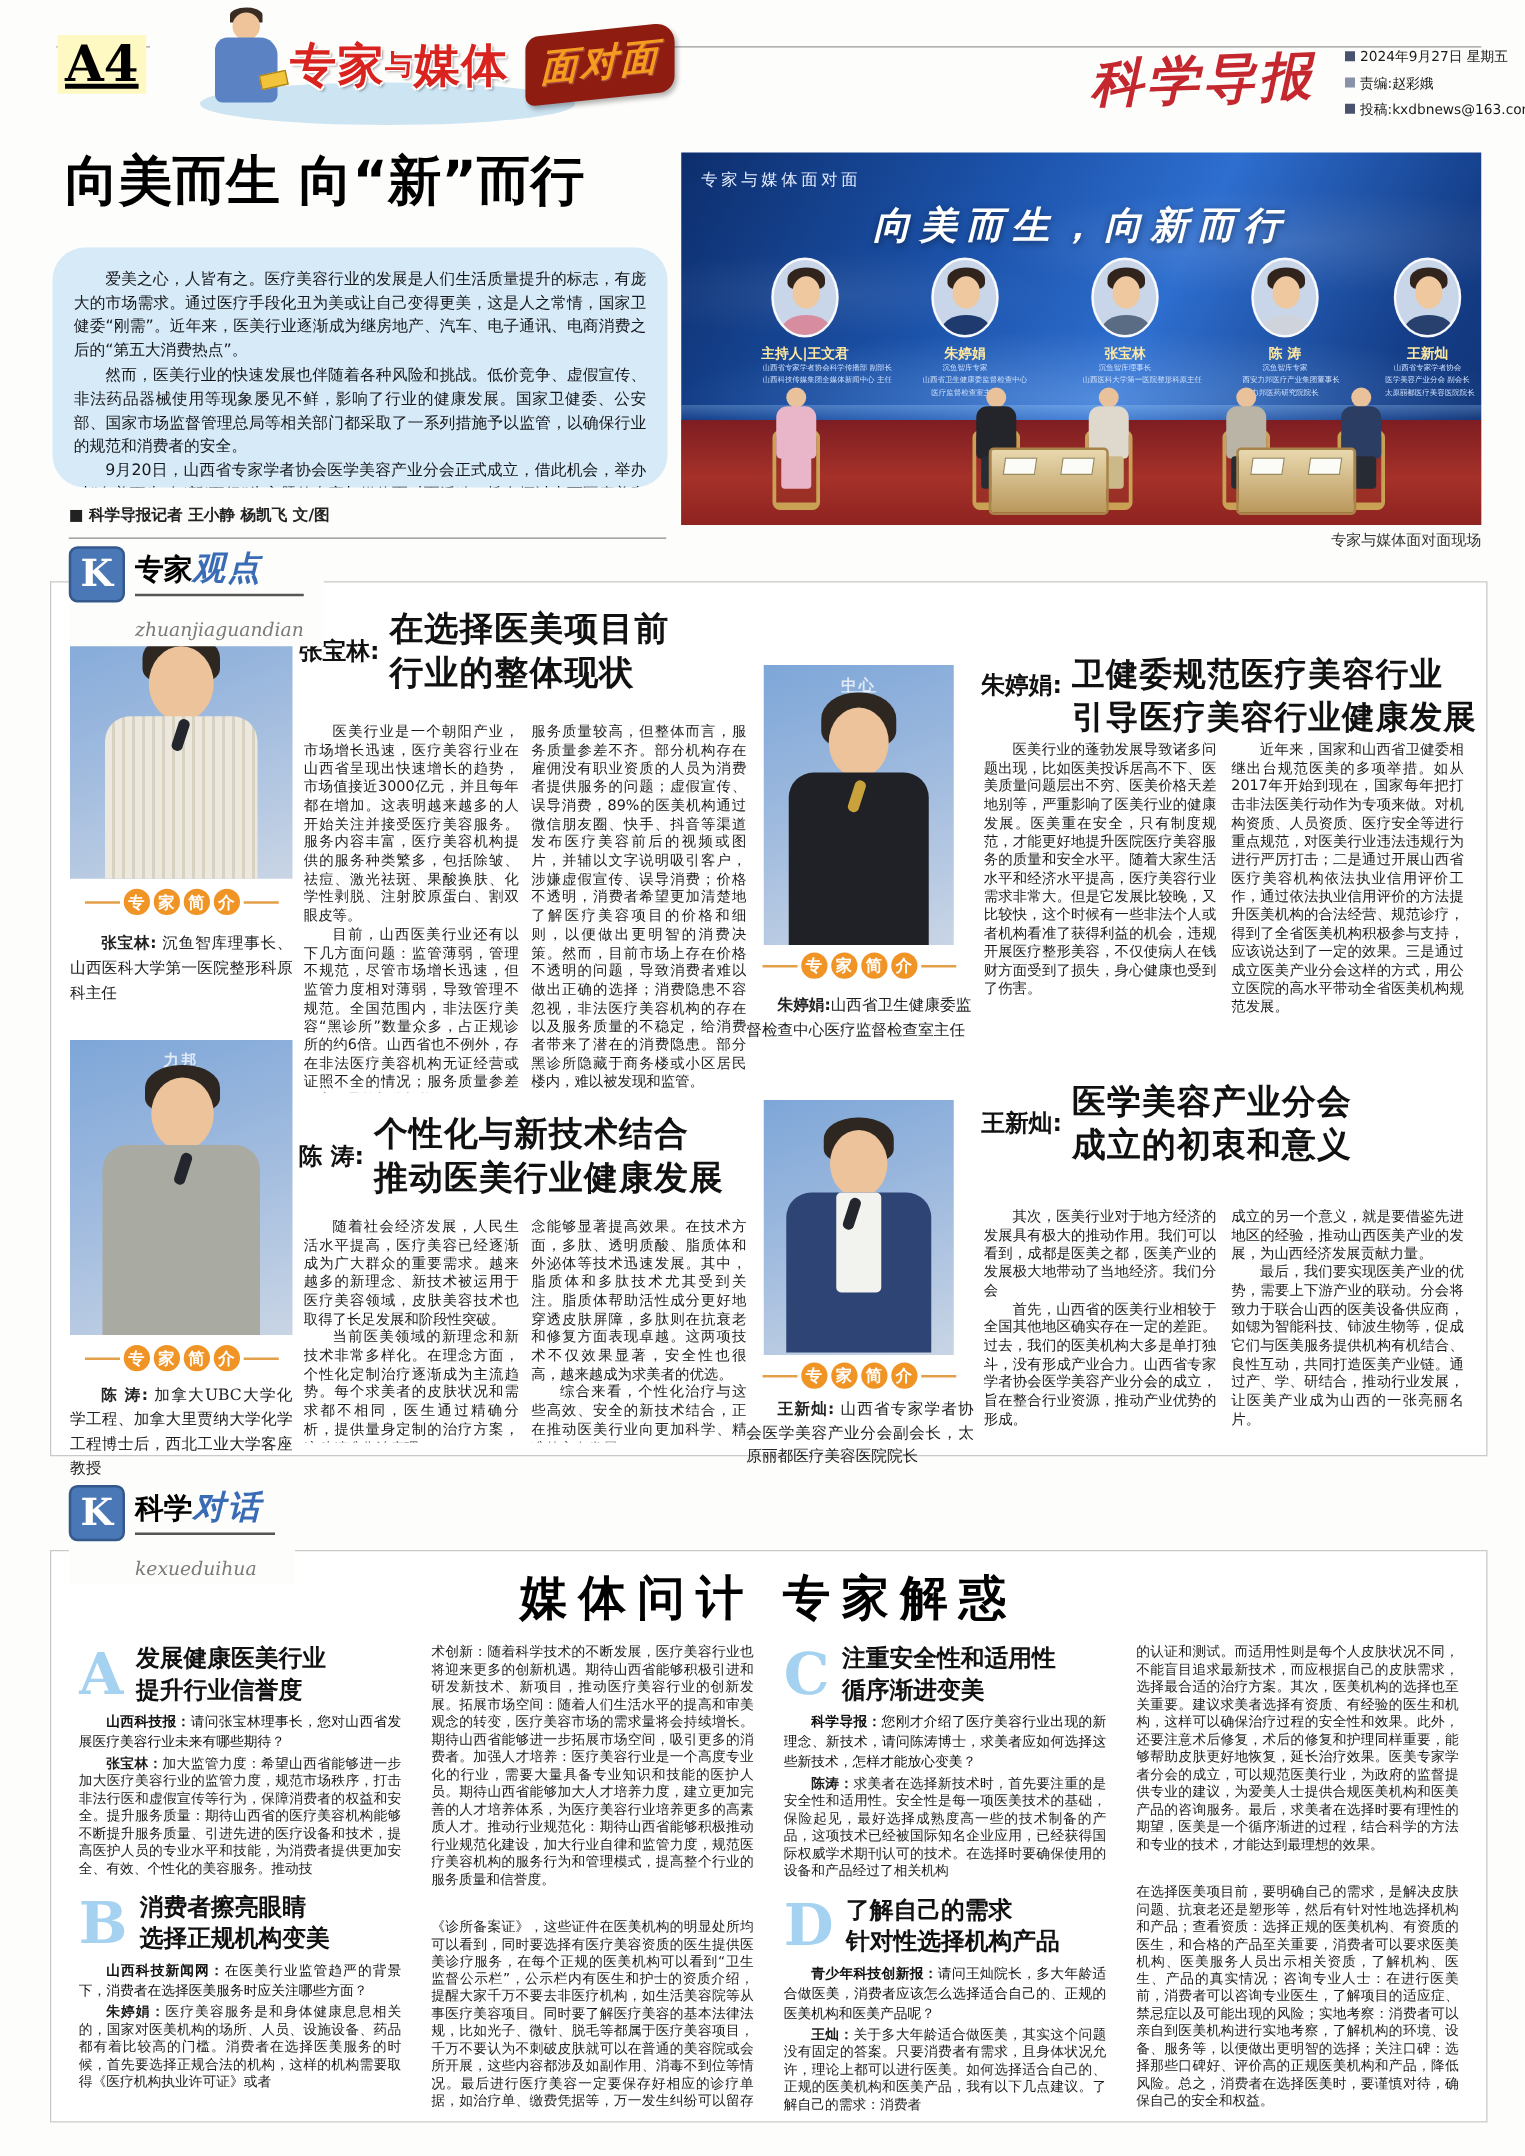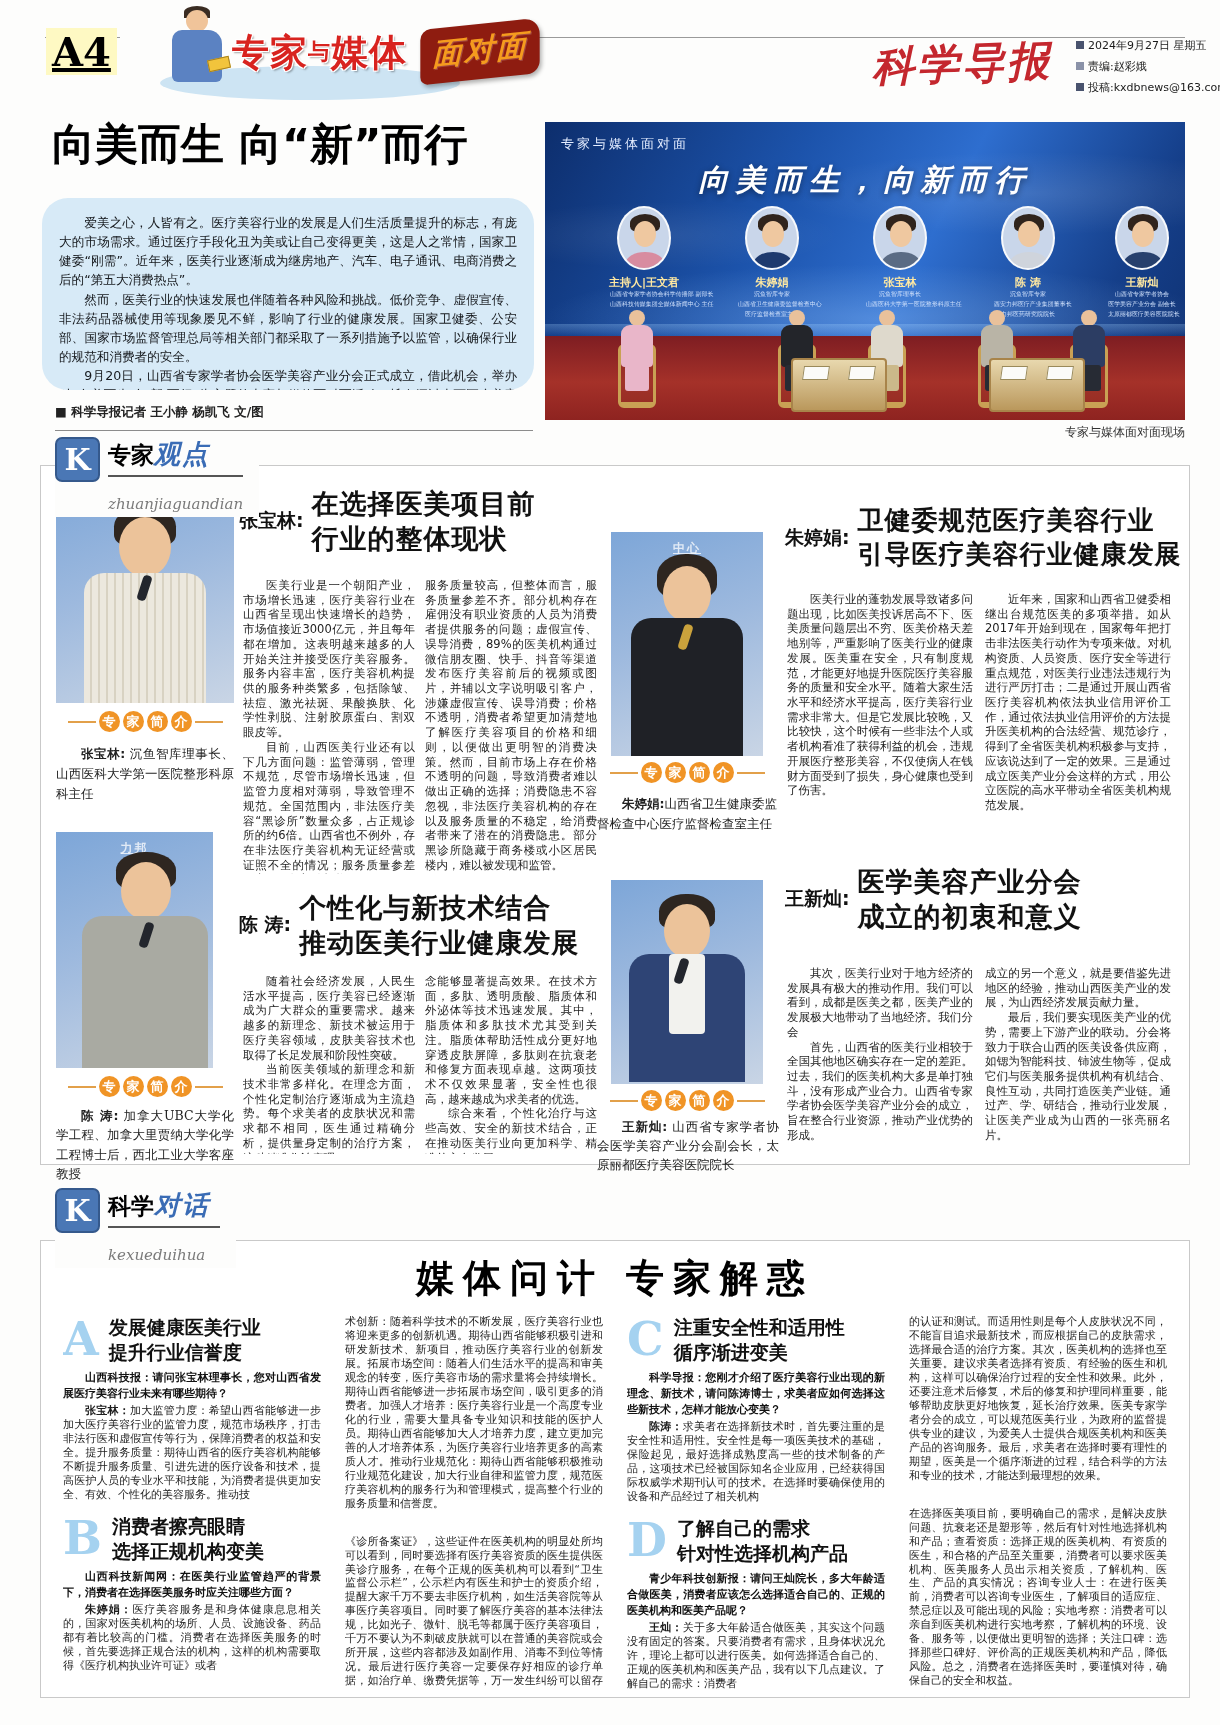--- a/index.html
+++ b/index.html
@@ -77,32 +77,32 @@
   .badge { display:flex; align-items:center; justify-content:center; gap:3px; }
   .badge-line { width:28px; height:2px; background:#e2a04a; }
   .badge-ch { width:21px; height:21px; border-radius:50%; background:#f09426; color:#fff; font-size:13px; font-weight:700; display:flex; align-items:center; justify-content:center; }
   .profile { font-family:"DejaVu Serif","Liberation Serif",serif; font-size:12.5px; line-height:1.6; text-align:justify; text-indent:2em; color:#222; }
   .profile b { font-family:"DejaVu Sans","Liberation Sans",sans-serif; }
 
   
   .art-head { display:flex; align-items:center; }
   .speaker { font-size:19px; font-weight:700; white-space:nowrap; margin-right:8px; }
   .art-title { font-weight:900; line-height:1.3; letter-spacing:1px; font-size:27px; white-space:nowrap; }
-  .art-title.small { font-size:26px; }
+  .art-title.small { font-size:26px;margin-top:20px; }
   .art-col { font-size:11.5px; line-height:1.28; text-align:justify; overflow:hidden; color:#1c1c1c; }
   .art-col p { text-indent:2em; }
 
   
   .s2-headline { left:0; top:12px; width:100%; text-align:center; font-size:38px; font-weight:900; letter-spacing:9px; color:#000; }
   .s2-col { top:74px; width:258px; height:374px; overflow:hidden; }
   .blk-head { display:flex; align-items:center; gap:10px; margin-bottom:6px; }
   .blk-head.later { margin-top:12px; }
   .blk-letter { font:700 46px "DejaVu Serif","Liberation Serif",serif; color:#a5d2f0; line-height:.95; }
   .blk-title { font-size:19px; font-weight:900; line-height:1.3; white-space:nowrap; }
-  .q { font-family:"DejaVu Serif","Liberation Serif",serif; font-size:11px; line-height:1.45; text-align:justify; text-indent:2em; margin:4px 0 2px; color:#111;font-weight:bold; }
+  .q { font-family:"DejaVu Serif","Liberation Serif",serif; font-size:11px; line-height:1.45; text-align:justify; text-indent:2em; margin:4px 0 2px; color:#111; }
   .ans { font-size:11px; line-height:1.27; text-align:justify; text-indent:2em; margin-bottom:6px; color:#1c1c1c; }
   .cont { font-size:11px; line-height:1.27; text-align:justify; color:#1c1c1c; }
   .cont.second { margin-top:24px; }
 </style>
 </head>
 <body>
 
 <div class="abs hdr-rule"></div>
 <div class="abs pageno">A4</div>
 
@@ -301,21 +301,21 @@
       <div>引导医疗美容行业健康发展</div>
     </div>
   </div>
   <div class="abs art-col" style="left:746px;top:126px;width:186px;height:286px">
     <p>医美行业的蓬勃发展导致诸多问题出现，比如医美投诉居高不下、医美质量问题层出不穷、医美价格天差地别等，严重影响了医美行业的健康发展。医美重在安全，只有制度规范，才能更好地提升医院医疗美容服务的质量和安全水平。随着大家生活水平和经济水平提高，医疗美容行业需求非常大。但是它发展比较晚，又比较快，这个时候有一些非法个人或者机构看准了获得利益的机会，违规开展医疗整形美容，不仅使病人在钱财方面受到了损失，身心健康也受到了伤害。</p>
   </div>
   <div class="abs art-col" style="left:944px;top:126px;width:186px;height:286px">
     <p>近年来，国家和山西省卫健委相继出台规范医美的多项举措。如从2017年开始到现在，国家每年把打击非法医美行动作为专项来做。对机构资质、人员资质、医疗安全等进行重点规范，对医美行业违法违规行为进行严厉打击；二是通过开展山西省医疗美容机构依法执业信用评价工作，通过依法执业信用评价的方法提升医美机构的合法经营、规范诊疗，得到了全省医美机构积极参与支持，应该说达到了一定的效果。三是通过成立医美产业分会这样的方式，用公立医院的高水平带动全省医美机构规范发展。</p>
   </div>
 
-  <div class="abs ephoto" style="left:15px;top:366px;width:157px;height:236px">
+  <div class="abs ephoto" style="left:15px;top:366px;width:178px;height:236px">
     <div class="bgtxt">力邦</div>
     <div class="eh-hair" style="left:60px;top:20px;width:60px;height:38px"></div>
     <div class="eh" style="left:65px;top:30px;width:50px;height:58px"></div>
     <div class="eb" style="left:26px;top:84px;width:126px;height:152px;background:#a9aaa2"></div>
     <div class="mic" style="left:86px;top:90px"></div>
   </div>
   <div class="abs badge" style="left:15px;top:610px;width:178px">
     <span class="badge-line"></span>
     <span class="badge-ch">专</span>
     <span class="badge-ch">家</span>

